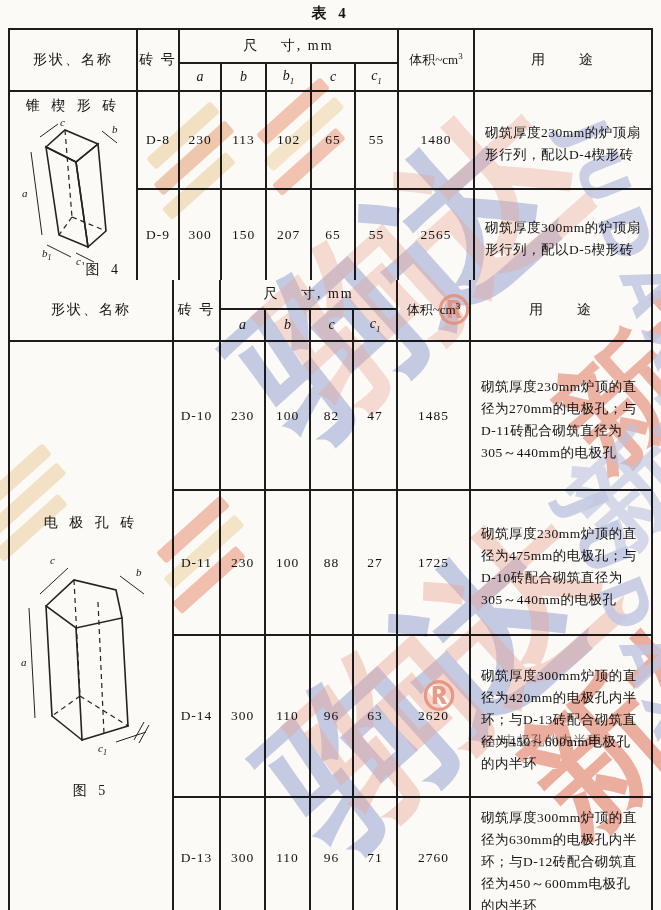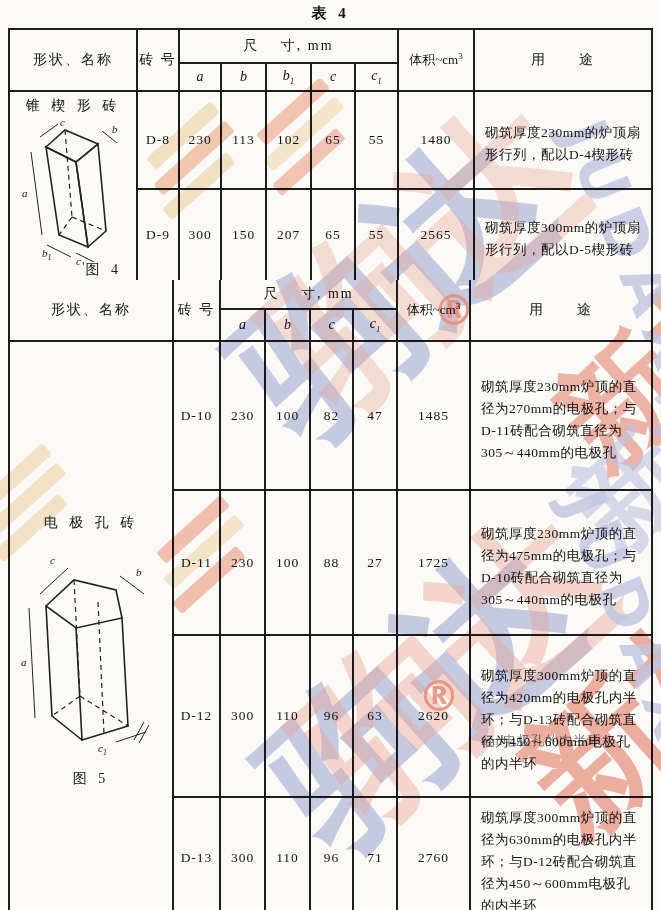--- a/index.html
+++ b/index.html
@@ -50,21 +50,21 @@
   }
   
   .shape-cell{vertical-align:top;}
   .shape-box{position:relative; width:100%; height:100%; display:flex;
     flex-direction:column; align-items:center;}
   .shape-box.t4{padding-top:5px;}
   .shape-box.t5{padding-top:172px;}
   .shape-name{font-size:14px; letter-spacing:4px; white-space:nowrap;}
   .fig-cap{font-size:14px; letter-spacing:4px;}
   .fig-cap.cap4{position:absolute; right:14px; bottom:6px;}
-  .fig-cap.cap5{margin-top:14px;}
+  .fig-cap.cap5{margin-top:26px;}
   svg{display:block;}
   .draw{stroke:#222; stroke-width:1.6; fill:none; stroke-linecap:round;}
   .thin{stroke:#222; stroke-width:1; fill:none;}
   .hid{stroke:#222; stroke-width:1.2; fill:none; stroke-dasharray:5 4;}
   .svglab{font-style:italic; font-size:11px; fill:#141414;
     font-family:"Liberation Serif",serif;}
   .svgsub{font-size:8px;}
   
   .wm{position:absolute; inset:0; pointer-events:none; z-index:6;
       mix-blend-mode:multiply; font-family:"DejaVu Sans","Liberation Sans",sans-serif;}
@@ -227,21 +227,21 @@
       <tr class="t5d2">
         <td class="brickno">D-11</td>
         <td class="num">230</td>
         <td class="num">100</td>
         <td class="num">88</td>
         <td class="num">27</td>
         <td class="num">1725</td>
         <td class="use">砌筑厚度230mm炉顶的直径为475mm的电极孔；与D-10砖配合砌筑直径为305～440mm的电极孔</td>
       </tr>
       <tr class="t5d3">
-        <td class="brickno">D-12</td>
+        <td class="brickno">D-14</td>
         <td class="num">300</td>
         <td class="num">110</td>
         <td class="num">96</td>
         <td class="num">63</td>
         <td class="num">2620</td>
         <td class="use"><span>砌筑厚度300mm炉顶的直径为420mm的电极孔内半环；与D-13砖配合砌筑直径为450～600mm电极孔的内半环</span><span class="ghostline">mm电极孔的内半环</span></td>
       </tr>
       <tr class="t5d4">
         <td class="brickno">D-13</td>
         <td class="num">300</td>

